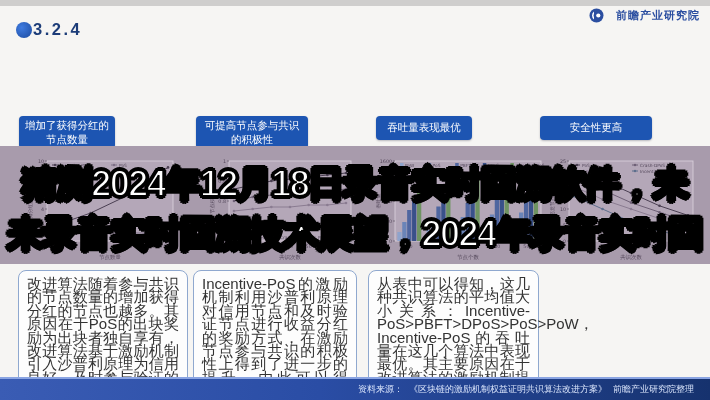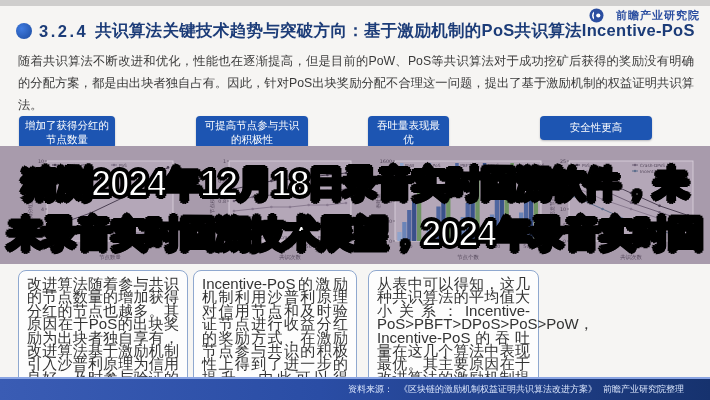--- a/index.html
+++ b/index.html
@@ -4,36 +4,36 @@
 <style>
   html,body{margin:0;padding:0;}
   body{width:710px;height:400px;overflow:hidden;position:relative;
        font-family:"Liberation Sans","DejaVu Sans",sans-serif;background:#f6f5f3;}
   .slide{position:absolute;inset:0;background:#f6f5f3;}
   .top-strip{position:absolute;top:0;left:0;right:0;height:6px;background:#cfcecd;}
   
   .logo{position:absolute;top:8px;right:10px;display:flex;align-items:center;gap:12px;}
   .logo-text{font-size:11px;font-weight:bold;color:#2b4ea0;letter-spacing:1px;}
   
-  .title-row{position:absolute;top:20px;left:16px;right:12px;display:flex;align-items:center;gap:7px;}
+  .title-row{position:absolute;top:20px;left:16px;right:12px;display:flex;align-items:center;gap:1px;}
   .bullet{width:16px;height:16px;border-radius:50%;
           background:radial-gradient(circle at 35% 35%,#3f7be0,#1b4a9e);flex:0 0 auto;}
   .title-num{font-size:16.5px;font-weight:bold;color:#1c3c78;letter-spacing:2.5px;}
   .title-text{font-size:16.5px;font-weight:bold;color:#1c3c78;letter-spacing:0.3px;white-space:nowrap;}
   
   .intro{position:absolute;top:50px;left:18px;width:676px;margin:0;
          font-size:12.3px;line-height:22px;color:#3b3b3b;text-align:justify;}
   
   .pill{position:absolute;top:116px;background:#1d55b2;color:#fff;border-radius:4px;
         font-size:10.5px;line-height:1.3;text-align:center;display:flex;
         align-items:center;justify-content:center;padding:3px 5px;box-sizing:border-box;
         min-height:24px;box-shadow:0 1px 2px rgba(0,0,30,.25);font-family:Liberation Serif, serif;}
   .pill1{left:19px;width:96px;}
   .pill2{left:196px;width:112px;text-align:center;}
-  .pill3{left:368px;width:81px;}
+  .pill3{left:376px;width:96px;}
   .pill4{left:540px;width:112px;}
   
   .band{position:absolute;top:146px;left:0;right:0;height:118px;background:#a89bac;}
   .mini-chart{position:absolute;top:3px;}
   .mc1{left:26px;}  .mc2{left:208px;} .mc3{left:374px;} .mc4{left:548px;}
   svg{font-family:"DejaVu Sans",sans-serif;}
   
   .caption{position:absolute;left:0;right:0;text-align:center;white-space:nowrap;
            font-weight:bold;font-size:36px;letter-spacing:-1.5px;color:#ffffff;z-index:6;
            -webkit-text-stroke:2px #000;
@@ -46,45 +46,43 @@
        font-size:15px;line-height:13.4px;color:#333;text-align:justify;}
   .box1{left:18px;width:170px;}
   .box2{left:193px;width:164px;}
   .box3{left:368px;width:171px;}
   .box4{left:545px;width:156px;}
   
   .footer{position:absolute;left:0;right:0;bottom:0;height:23px;
           background:linear-gradient(90deg,#3a5cb4 0%,#2a4da5 45%,#16326e 100%);
           border-top:2px solid #8aa4e2;box-sizing:border-box;
           display:flex;align-items:center;justify-content:flex-end;
-          padding-right:26px;gap:6px;font-size:9px;color:#d9e4fb;z-index:7;}
+          padding-right:16px;gap:6px;font-size:9px;color:#d9e4fb;z-index:7;}
 </style>
 </head>
 <body>
 
 <div class="slide">
 
   <div class="top-strip"></div>
 
   <div class="logo">
     <svg width="15" height="15" viewBox="0 0 15 15">
       <circle cx="7.5" cy="7.5" r="7" fill="#2b4ea0"></circle>
       <path d="M5 3.5 A5 5 0 0 0 5 11.5 L5 9 A3 3 0 0 1 5 6 Z" fill="#ffffff"></path>
       <circle cx="9.3" cy="7.5" r="2.1" fill="#ffffff"></circle>
     </svg>
     <span class="logo-text">前瞻产业研究院</span>
   </div>
 
   <div class="title-row">
     <span class="bullet"></span>
     <span class="title-num">3.2.4</span>
-    <span class="title-text">共识算法关键技术趋势与突破方向：基于激励机制的PoS共识算法Incentive-PoS</span>
   </div>
 
-  <p class="intro">随着共识算法不断改进和优化，性能也在逐渐提高，但是目前的PoW、PoS等共识算法对于成功挖矿后获得的奖励没有明确的分配方案，都是由出块者独自占有。因此，针对PoS出块奖励分配不合理这一问题，提出了基于激励机制的权益证明共识算法。</p>
 
   <div class="pill pill1">增加了获得分红的节点数量</div>
   <div class="pill pill2">可提高节点参与共识的积极性</div>
   <div class="pill pill3">吞吐量表现最优</div>
   <div class="pill pill4">安全性更高</div>
 
   <div class="band">
     <svg class="mini-chart mc1" width="152" height="112">
         <rect x="21" y="12" width="126" height="80" fill="#b4a7b8" stroke="#d8cfda" stroke-width="0.9"></rect>
         <line x1="19" y1="92" x2="21" y2="92" stroke="#55495c" stroke-width="0.6"></line>

